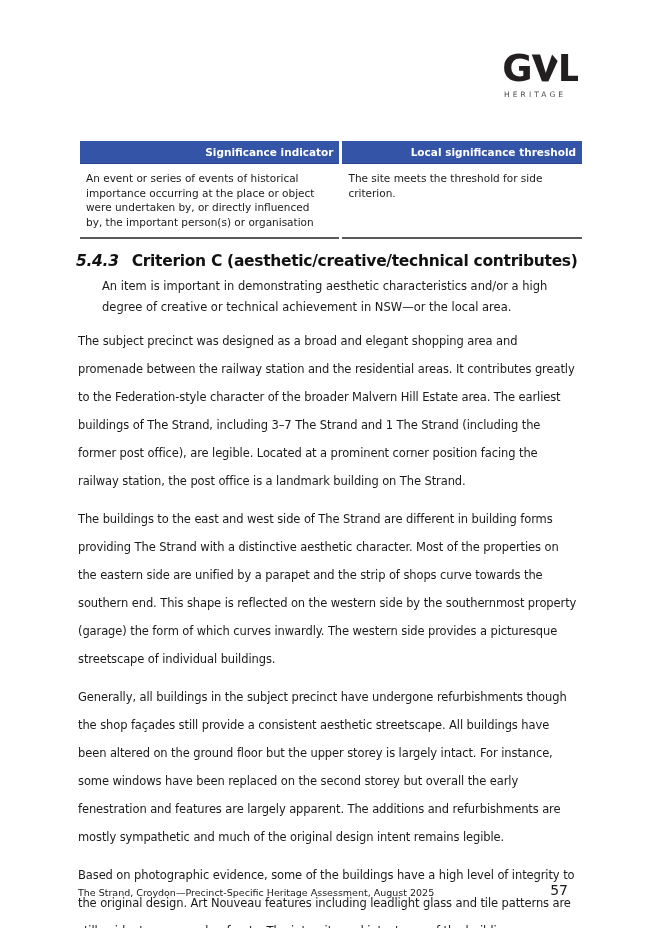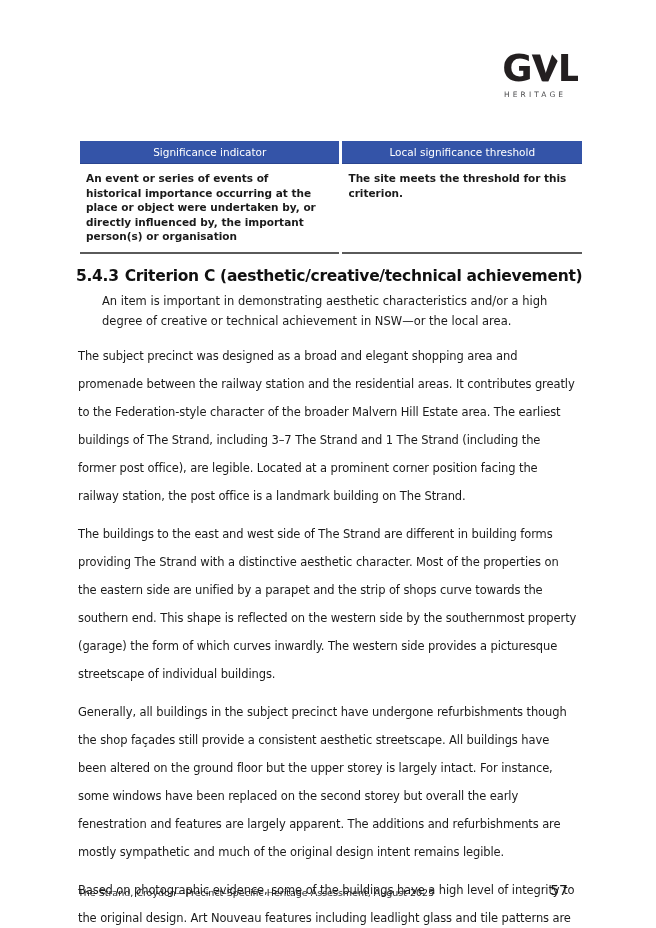--- a/index.html
+++ b/index.html
@@ -45,49 +45,49 @@
     margin-left: -1px;
     border-collapse: separate;
     border-spacing: 3px 0;
     table-layout: fixed;
   }
   .sig-table th {
     background: #3454A8;
     color: #ffffff;
     font-size: 10.5px;
     line-height: 14px;
-    font-weight: normal;
-    text-align: center;
+    font-weight: bold;
+    text-align: right;
     padding: 4px 6px 4px 6px;
     border-bottom: 1px solid #2a458f;
   }
   .sig-table td {
     font-size: 10.5px;
     line-height: 14.5px;
     vertical-align: top;
     padding: 7px 14px 8px 6px;
     border-bottom: 2px solid #5a5a5a;
   }
   .sig-table tr.row-regular td {
     border-bottom: 1px solid #8a8a8a;
   }
-  .sig-table tr.row-bold td { font-weight: bold; }
+  .sig-table tr.row-bold td { font-weight: normal; }
   .col-indicator { width: 52%; }
   .col-threshold { width: 48%; }
 
   
   .section-heading {
     margin: 13px 0 0 -2px;
     font-size: 15.5px;
     letter-spacing: -0.3px;
     font-weight: bold;
     color: #111111;
     white-space: nowrap;
   }
-  .section-heading .sec-num { margin-right: 6px; }
+  .section-heading .sec-num { margin-right: 13px; font-style: italic; }
 
   .quote {
     margin: 6px 0 0 24px;
     max-width: 452px;
     font-size: 11.5px;
     line-height: 20.5px;
   }
 
   .body-para {
     margin: 10px 0 0 0;
@@ -140,27 +140,27 @@
     </colgroup>
     <thead>
       <tr>
         <th>Significance indicator</th>
         <th>Local significance threshold</th>
       </tr>
     </thead>
     <tbody>
       <tr class="row-bold">
         <td>An event or series of events of historical importance occurring at the place or object were undertaken by, or directly influenced by, the important person(s) or organisation</td>
-        <td>The site meets the threshold for this criterion.</td>
+        <td>The site meets the threshold for side criterion.</td>
       </tr>
     </tbody>
   </table>
 
   <h1 class="section-heading">
-    <span class="sec-num">5.4.3</span><span>Criterion C (aesthetic/creative/technical achievement)</span>
+    <span class="sec-num">5.4.3</span><span>Criterion C (aesthetic/creative/technical contributes)</span>
   </h1>
 
   <p class="quote">An item is important in demonstrating aesthetic characteristics and/or a high degree of creative or technical achievement in NSW—or the local area.</p>
 
   <p class="body-para">The subject precinct was designed as a broad and elegant shopping area and promenade between the railway station and the residential areas. It contributes greatly to the Federation-style character of the broader Malvern Hill Estate area. The earliest buildings of The Strand, including 3–7 The Strand and 1 The Strand (including the former post office), are legible. Located at a prominent corner position facing the railway station, the post office is a landmark building on The Strand.</p>
   <p class="body-para">The buildings to the east and west side of The Strand are different in building forms providing The Strand with a distinctive aesthetic character. Most of the properties on the eastern side are unified by a parapet and the strip of shops curve towards the southern end. This shape is reflected on the western side by the southernmost property (garage) the form of which curves inwardly. The western side provides a picturesque streetscape of individual buildings.</p>
   <p class="body-para">Generally, all buildings in the subject precinct have undergone refurbishments though the shop façades still provide a consistent aesthetic streetscape. All buildings have been altered on the ground floor but the upper storey is largely intact. For instance, some windows have been replaced on the second storey but overall the early fenestration and features are largely apparent. The additions and refurbishments are mostly sympathetic and much of the original design intent remains legible.</p>
   <p class="body-para">Based on photographic evidence, some of the buildings have a high level of integrity to the original design. Art Nouveau features including leadlight glass and tile patterns are still evident on some shopfronts. The integrity and intactness of the buildings as a whole are not compromised and the aesthetic nature of the subject precinct is retained.</p>
   <p class="body-para conclusion">The subject precinct has cultural significance at a local level under this criterion.</p>
 

